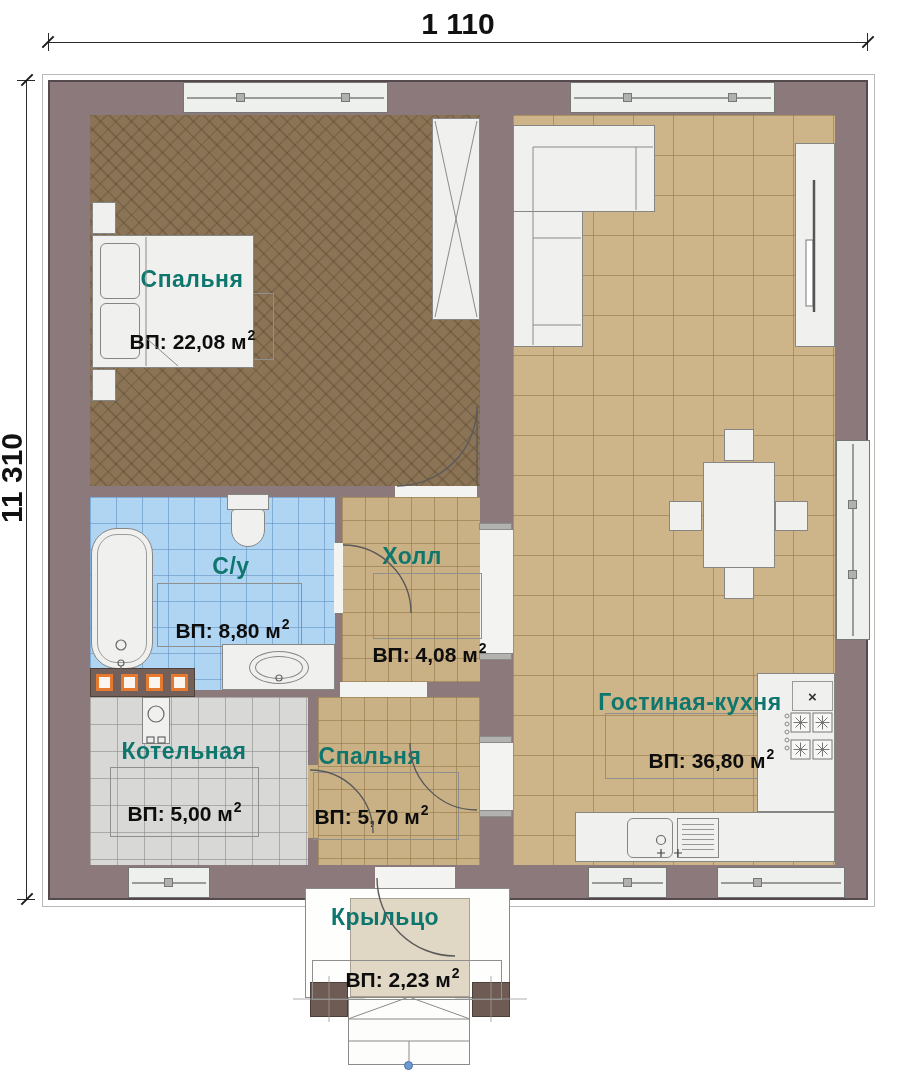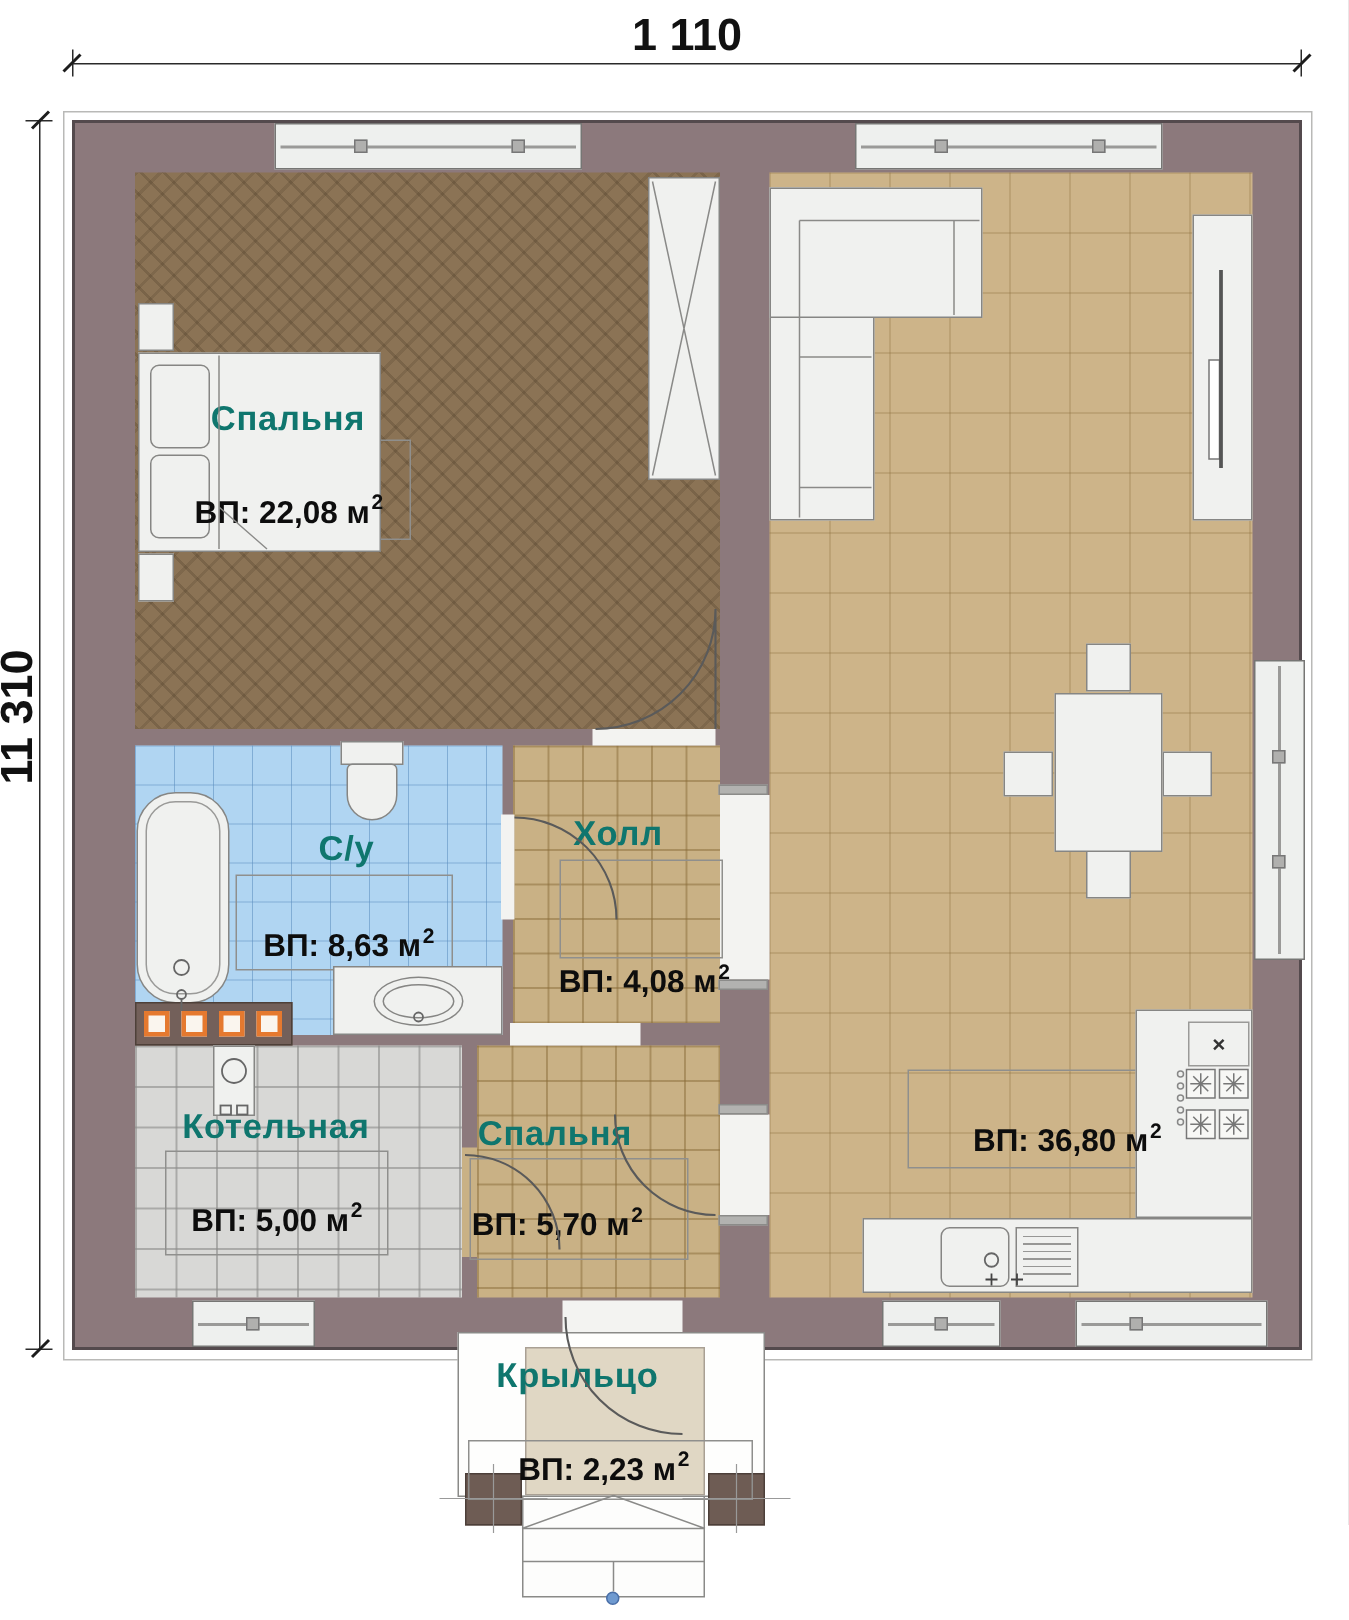--- a/index.html
+++ b/index.html
@@ -192,34 +192,35 @@
   <div class="steps" style="left:348px;top:997px;width:122px;height:68px;"></div>
   <div class="zone" style="left:312px;top:960px;width:188px;height:38px;"></div>
   <div class="dot" style="left:404px;top:1061px;"></div>
 
   <div class="room-name" style="left:192px;top:279px;">Спальня</div>
   <div class="room-area" style="left:192px;top:341px;">
     <span>ВП: 22,08 м</span><sup>2</sup></div>
 
   <div class="room-name" style="left:231px;top:566px;">С/у</div>
   <div class="room-area" style="left:232px;top:630px;">
-    <span>ВП: 8,63 м</span><sup>2</sup></div>
+    <span>ВП: 8,80 м</span><sup>2</sup></div>
 
   <div class="room-name" style="left:399px;top:556px;margin-left:13px;">Холл</div>
   <div class="room-area" style="left:429px;top:654px;">
     <span>ВП: 4,08 м</span><sup>2</sup></div>
 
   <div class="room-name" style="left:184px;top:751px;">Котельная</div>
   <div class="room-area" style="left:184px;top:813px;">
     <span>ВП: 5,00 м</span><sup>2</sup></div>
 
   <div class="room-name" style="left:370px;top:756px;">Спальня</div>
   <div class="room-area" style="left:371px;top:816px;">
     <span>ВП: 5,70 м</span><sup>2</sup></div>
 
+  <div class="room-name" style="left:690px;top:702px;">Гостиная-кухня</div>
   <div class="room-area" style="left:691px;top:760px;padding-left:40px;">
     <span>ВП: 36,80 м</span><sup>2</sup></div>
 
   <div class="room-name" style="left:385px;top:917px;">Крыльцо</div>
   <div class="room-area" style="left:402px;top:979px;">
     <span>ВП: 2,23 м</span><sup>2</sup></div>
 
   <svg class="overlay" width="899" height="1080" viewBox="0 0 899 1080">
 
     <g stroke="#5a5a5a" stroke-width="1.4" fill="none">

